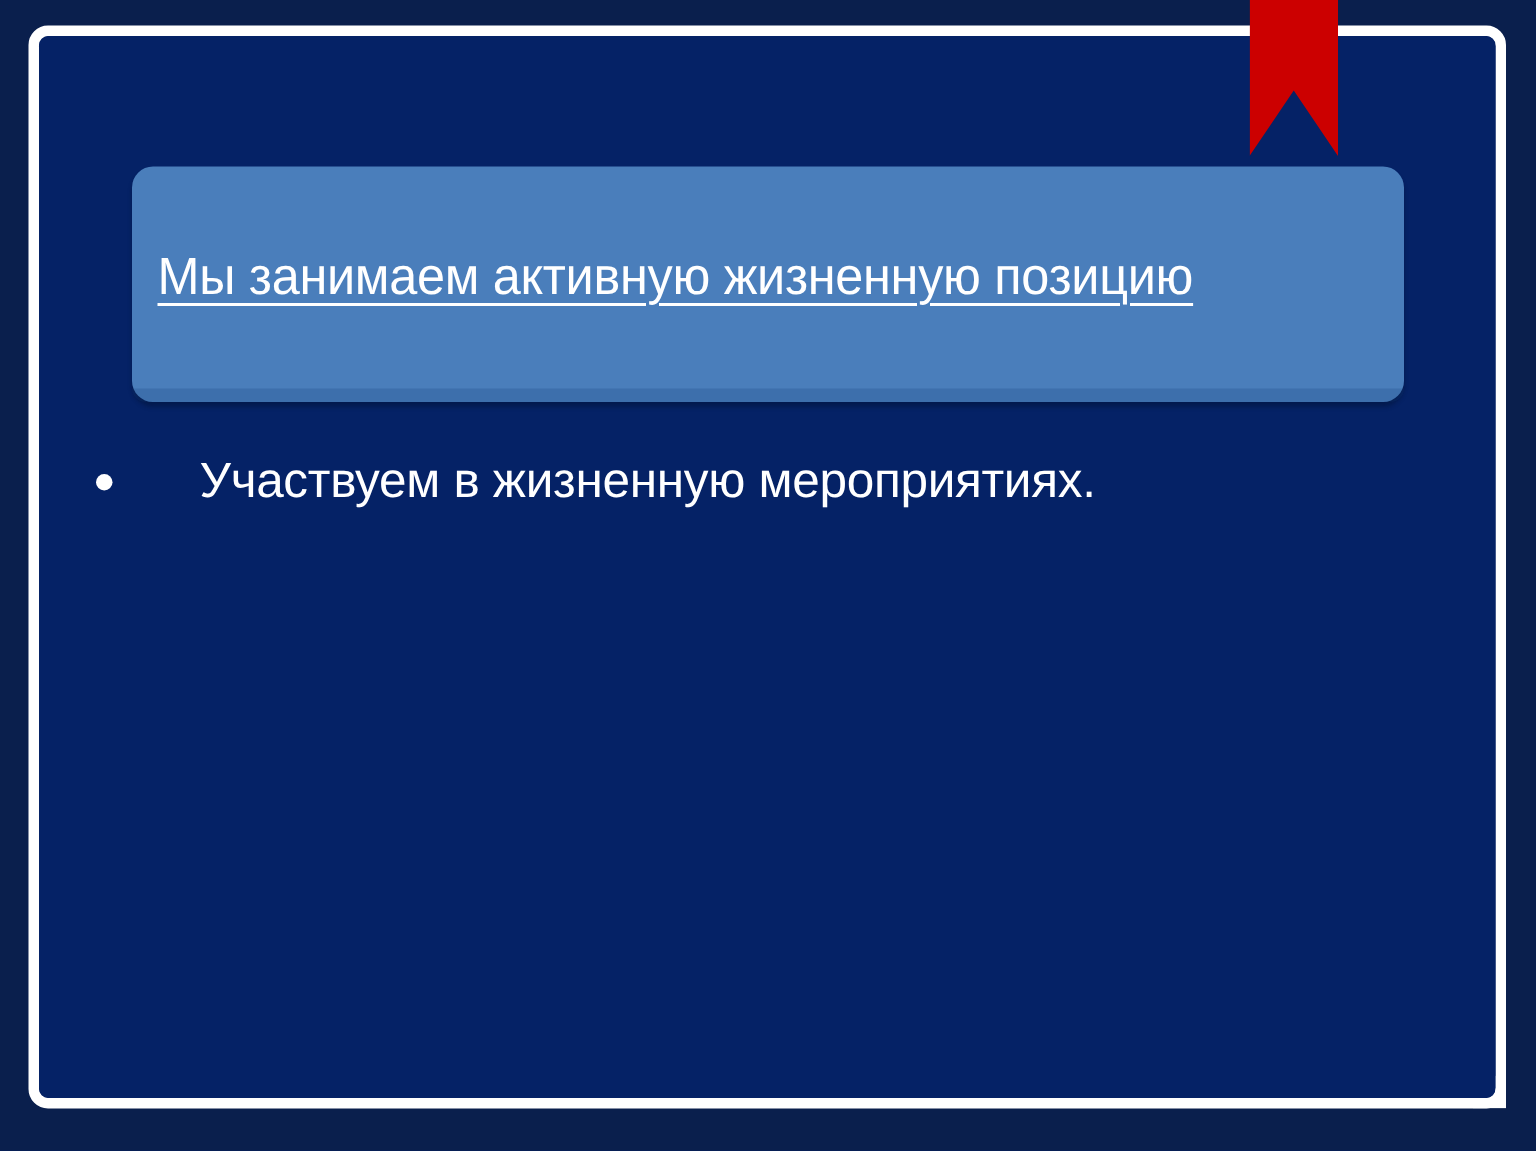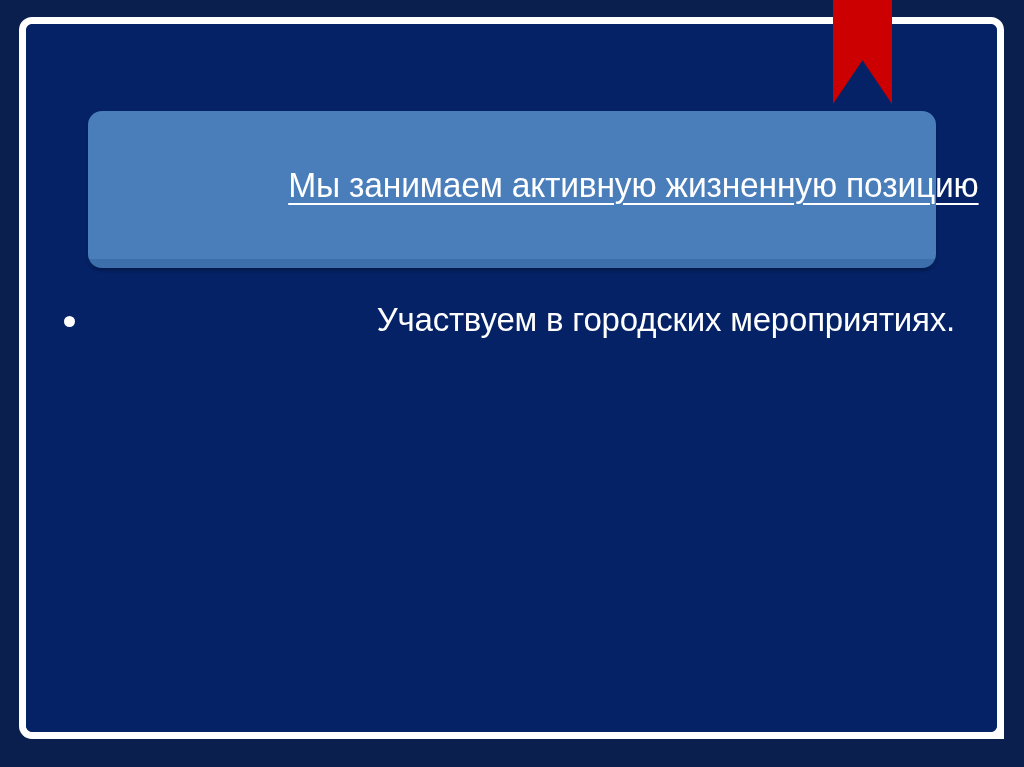--- a/index.html
+++ b/index.html
@@ -14,21 +14,20 @@
     font-family: "Liberation Sans", sans-serif;
     background: #0a1f4d;
   }
 
   #slide {
     position: relative;
     width: 1024px;
     height: 767px;
     background: #0a1f4d;
     overflow: hidden;
-    text-align: right;
   }
 
   
   #frame {
     position: absolute;
     left: 19px;
     top: 17px;
     width: 985px;
     height: 722px;
     border: 7px solid #ffffff;
@@ -154,17 +153,17 @@
 
   <div id="ribbon"></div>
 
   <div id="title-box"></div>
 
   <div id="title-text">Мы занимаем активную жизненную позицию</div>
 
   <ul id="body-list">
     <li>
       <span class="bullet-dot"></span>
-      <span>Участвуем в городских мероприятиях.</span>
+      <span>Участвуем в жизненную мероприятиях.</span>
     </li>
   </ul>
 
 </div>
 
 </body></html>

